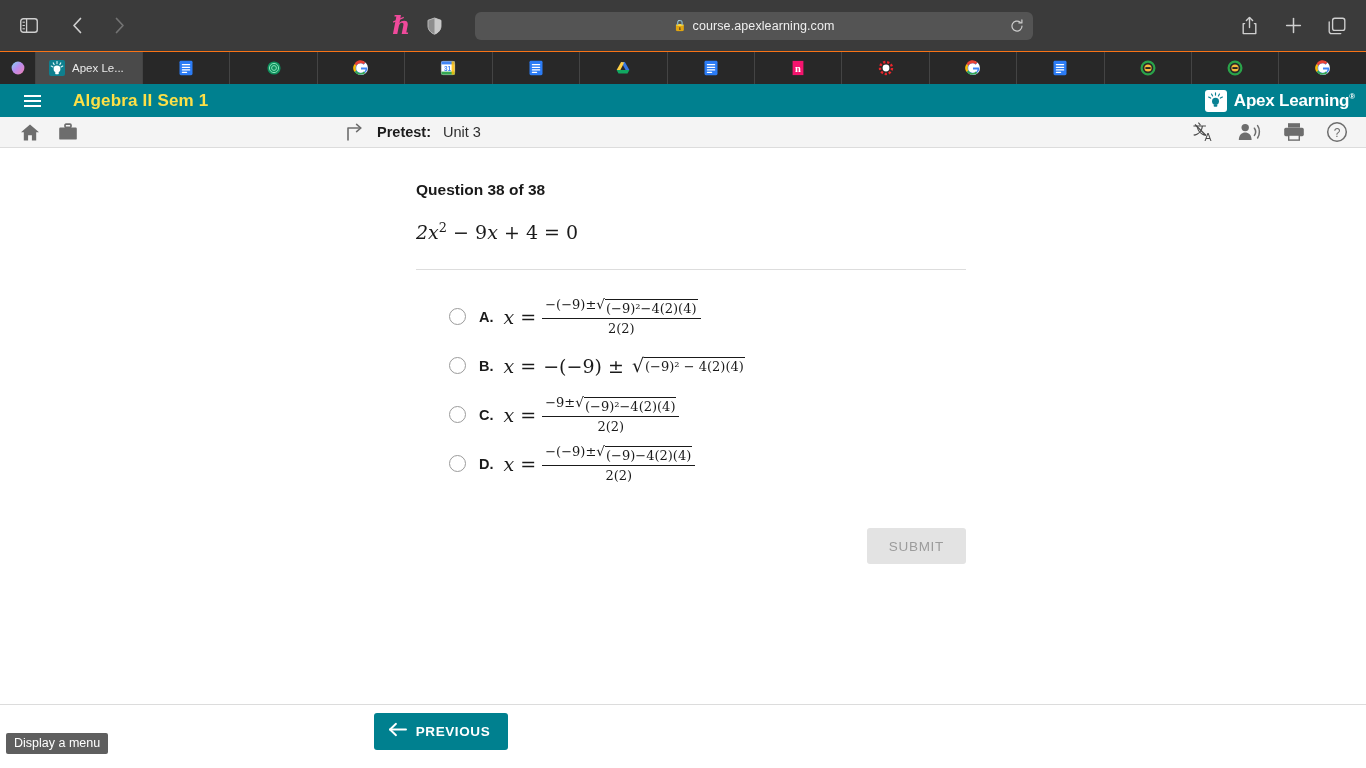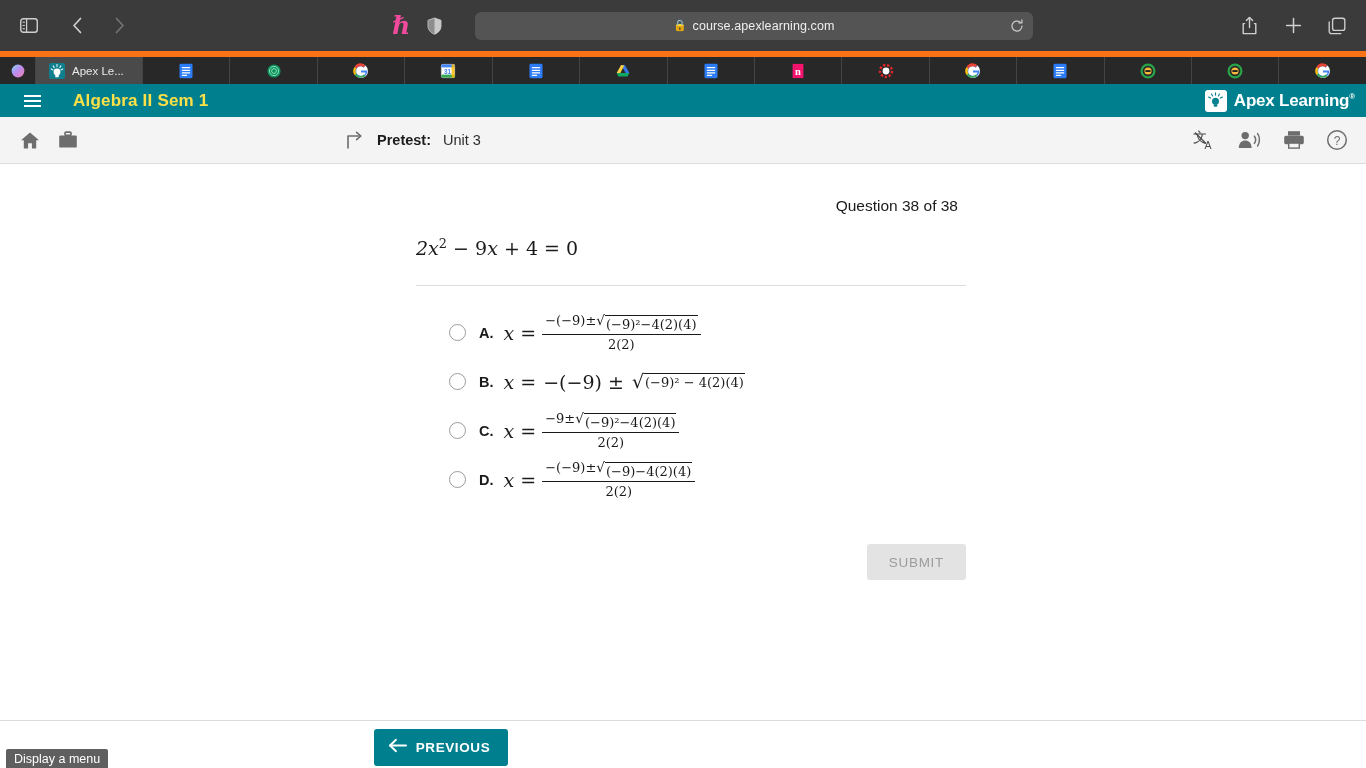--- a/index.html
+++ b/index.html
@@ -38,21 +38,21 @@
   .url-text { color: #eeeeee; font-size: 12.5px; letter-spacing: .1px; }
   .reload-btn {
     position: absolute; right: 9px; top: 50%; transform: translateY(-50%);
     color: #cdcdcd; display: flex; align-items: center;
   }
   .tb-right { display: flex; align-items: center; gap: 14px; margin-left: auto; }
 
   
   .tabstrip {
     height: 33px; display: flex; align-items: stretch;
-    background: #282828; border-top: 6px solid #f97316;
+    background: #282828; border-top: 1px solid #f97316;
   }
   .tab {
     flex: 1 1 0; min-width: 0; display: flex; align-items: center;
     justify-content: center; gap: 7px;
     border-right: 1px solid #444444; position: relative;
   }
   .tab:first-child { flex: 0 0 36px; }
   .tab.active { background: #4a4a4a; flex: 0 0 107px; justify-content: flex-start; padding-left: 13px; }
   .tab-title {
     color: #e9e9e9; font-size: 11.5px; white-space: nowrap;
@@ -77,39 +77,39 @@
   .brand { margin-left: auto; display: flex; align-items: center; gap: 7px; }
   .brand-mark {
     width: 22px; height: 22px; background: #fff; border-radius: 3px;
     display: flex; align-items: center; justify-content: center;
   }
   .brand-text { color: #ffffff; font-size: 17px; font-weight: bold; letter-spacing: -.2px; }
   .brand-tm { color: #ffffff; font-size: 8px; vertical-align: super; }
 
   
   .subbar {
-    height: 47px; background: #f4f4f4; border-bottom: 1px solid #dcdcdc;
+    height: 31px; background: #f4f4f4; border-bottom: 1px solid #dcdcdc;
     display: flex; align-items: center; padding: 0 18px 0 20px;
     position: relative;
   }
   .subbar-left { display: flex; align-items: center; gap: 18px; }
   .gicon { color: #6d6d6d; display: flex; align-items: center; }
   .breadcrumb {
     position: absolute; left: 346px; display: flex; align-items: center; gap: 12px;
   }
   .bc-label { font-size: 14.5px; font-weight: bold; color: #1c1c1c; }
   .bc-value { font-size: 14.5px; color: #2d2d2d; }
   .subbar-right { margin-left: auto; display: flex; align-items: center; gap: 21px; }
 
   
   .content {
     height: 556px; background: #ffffff; overflow: hidden; position: relative;
   }
   .qwrap { width: 550px; margin: 0 auto; padding-top: 33px; padding-left: 8px; }
-  .qnum { font-size: 15.5px; font-weight: normal; color: #1a1a1a; text-align: right; }
+  .qnum { font-size: 15.5px; font-weight: bold; color: #1a1a1a; }
   .qtext {
     font-size: 15.5px; color: #222; line-height: 1.33; margin-top: 19px;
     max-width: 552px;
   }
   .qequation {
     margin-top: 21px; font-family: "DejaVu Serif", serif; font-size: 19px;
     color: #1a1a1a;
   }
   .mi { font-style: italic; }
   .sup { font-size: .68em; vertical-align: super; font-style: normal; }

